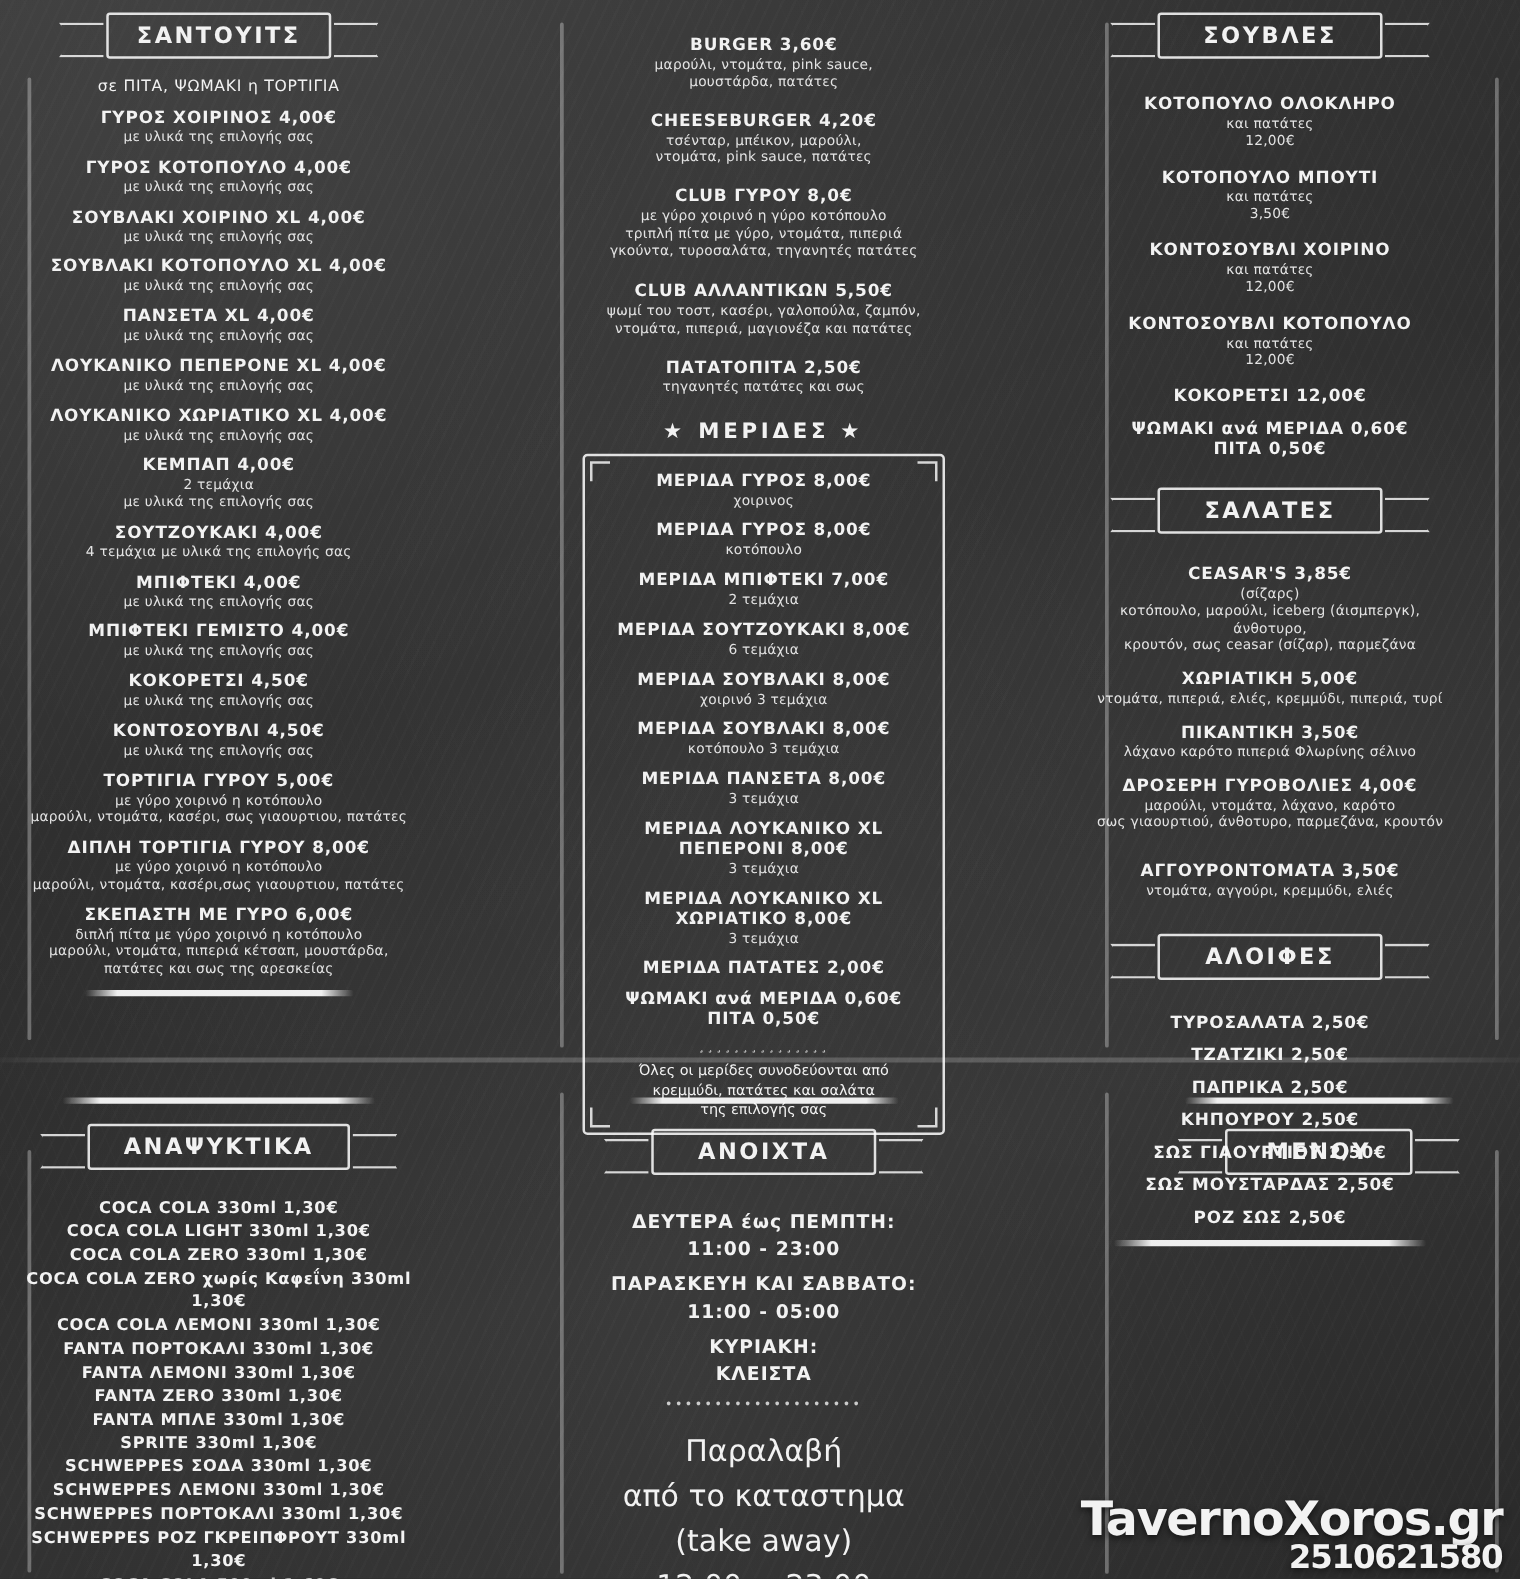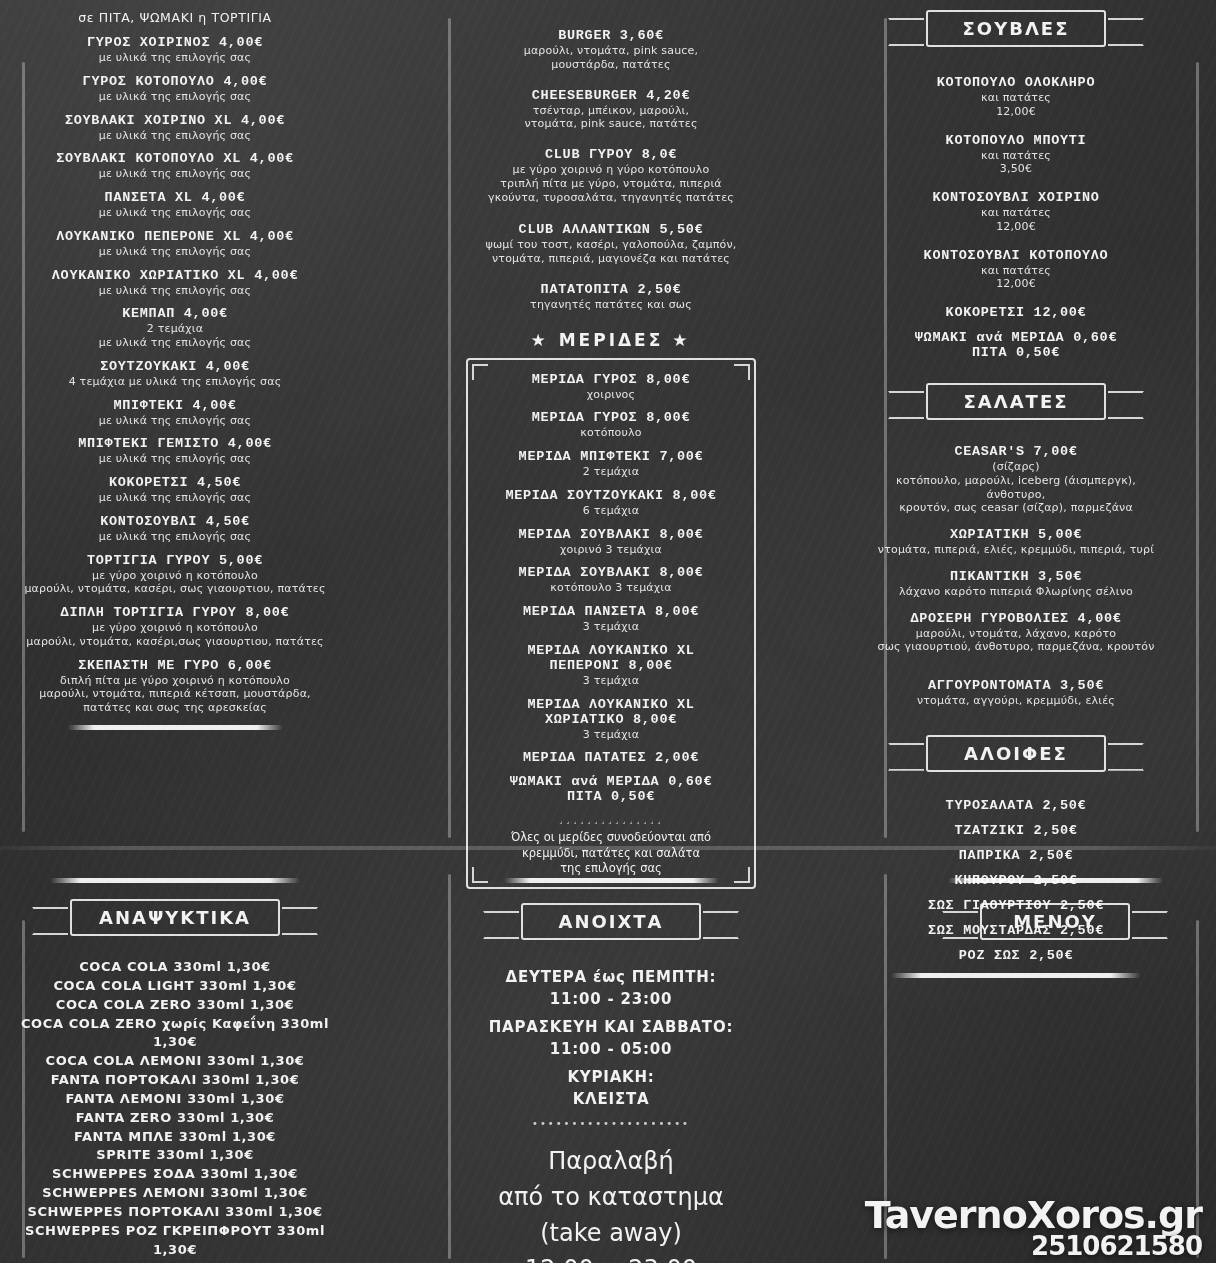--- a/index.html
+++ b/index.html
@@ -82,21 +82,21 @@
   .ribbon:after{ right:-40px; border-right:2px solid rgba(255,255,255,.8);
     clip-path: polygon(0 0, 100% 0, 70% 50%, 100% 100%, 0 100%); }
 
   .section-plain {
     text-align:center; font-size:17px; letter-spacing:3px; font-weight:bold; margin:18px 0 8px 0;
   }
 
   .subtitle { text-align:center; font-size:12.5px; letter-spacing:.6px; margin-bottom:10px; }
 
   .item { text-align:center; margin-bottom:9px; }
-  .item .name { font-size:13.5px; letter-spacing:.7px; font-weight:bold;font-family:Liberation Mono, monospace; }
+  .item .name { font-size:13.5px; letter-spacing:.7px; font-weight:bold; }
   .item .desc { font-size:11px; line-height:1.25; opacity:.92; letter-spacing:.2px; margin-top:1px; }
 
   
   .chalk-underline {
     height:5px; margin:10px auto 0 auto; width:215px;
     background:linear-gradient(90deg, rgba(255,255,255,0), #fff 12%, #fff 88%, rgba(255,255,255,0));
     border-radius:3px; opacity:.92;
   }
   .chalk-underline.long { width:250px; }
 
@@ -148,20 +148,21 @@
 <div class="rail r3"></div>
 <div class="rail r4"></div>
 <div class="rail edgeL"></div>
 <div class="rail edgeL2"></div>
 <div class="rail edgeR"></div>
 <div class="rail edgeR2"></div>
 
 <div class="layout">
 
   <div class="col col-left">
+    <div class="ribbon">ΣΑΝΤΟΥΙΤΣ</div>
     <div class="subtitle">σε ΠΙΤΑ, ΨΩΜΑΚΙ η ΤΟΡΤΙΓΙΑ</div>
 
     <div class="item">
       <div class="name">ΓΥΡΟΣ ΧΟΙΡΙΝΟΣ 4,00€</div>
       <div class="desc">με υλικά της επιλογής σας</div>
     </div>
     <div class="item">
       <div class="name">ΓΥΡΟΣ ΚΟΤΟΠΟΥΛΟ 4,00€</div>
       <div class="desc">με υλικά της επιλογής σας</div>
     </div>
@@ -353,21 +354,21 @@
     <div class="item" style="margin-top:10px">
       <div class="name" style="white-space:pre-line">ΨΩΜΑΚΙ ανά ΜΕΡΙΔΑ 0,60€
 ΠΙΤΑ 0,50€</div>
     </div>
 
     <div style="height:14px"></div>
     <div class="ribbon">ΣΑΛΑΤΕΣ</div>
 
     <div style="height:10px"></div>
     <div class="item">
-      <div class="name">CEASAR'S 7,00€</div>
+      <div class="name">CEASAR'S 3,85€</div>
       <div class="desc" style="white-space:pre-line">(σίζαρς)
 κοτόπουλο, μαρούλι, iceberg (άισμπεργκ), άνθοτυρο,
 κρουτόν, σως ceasar (σίζαρ), παρμεζάνα</div>
     </div>
     <div class="item" style="margin-top:12px">
       <div class="name">ΧΩΡΙΑΤΙΚΗ 5,00€</div>
       <div class="desc">ντομάτα, πιπεριά, ελιές, κρεμμύδι, πιπεριά, τυρί</div>
     </div>
     <div class="item" style="margin-top:12px">
       <div class="name">ΠΙΚΑΝΤΙΚΗ 3,50€</div>

